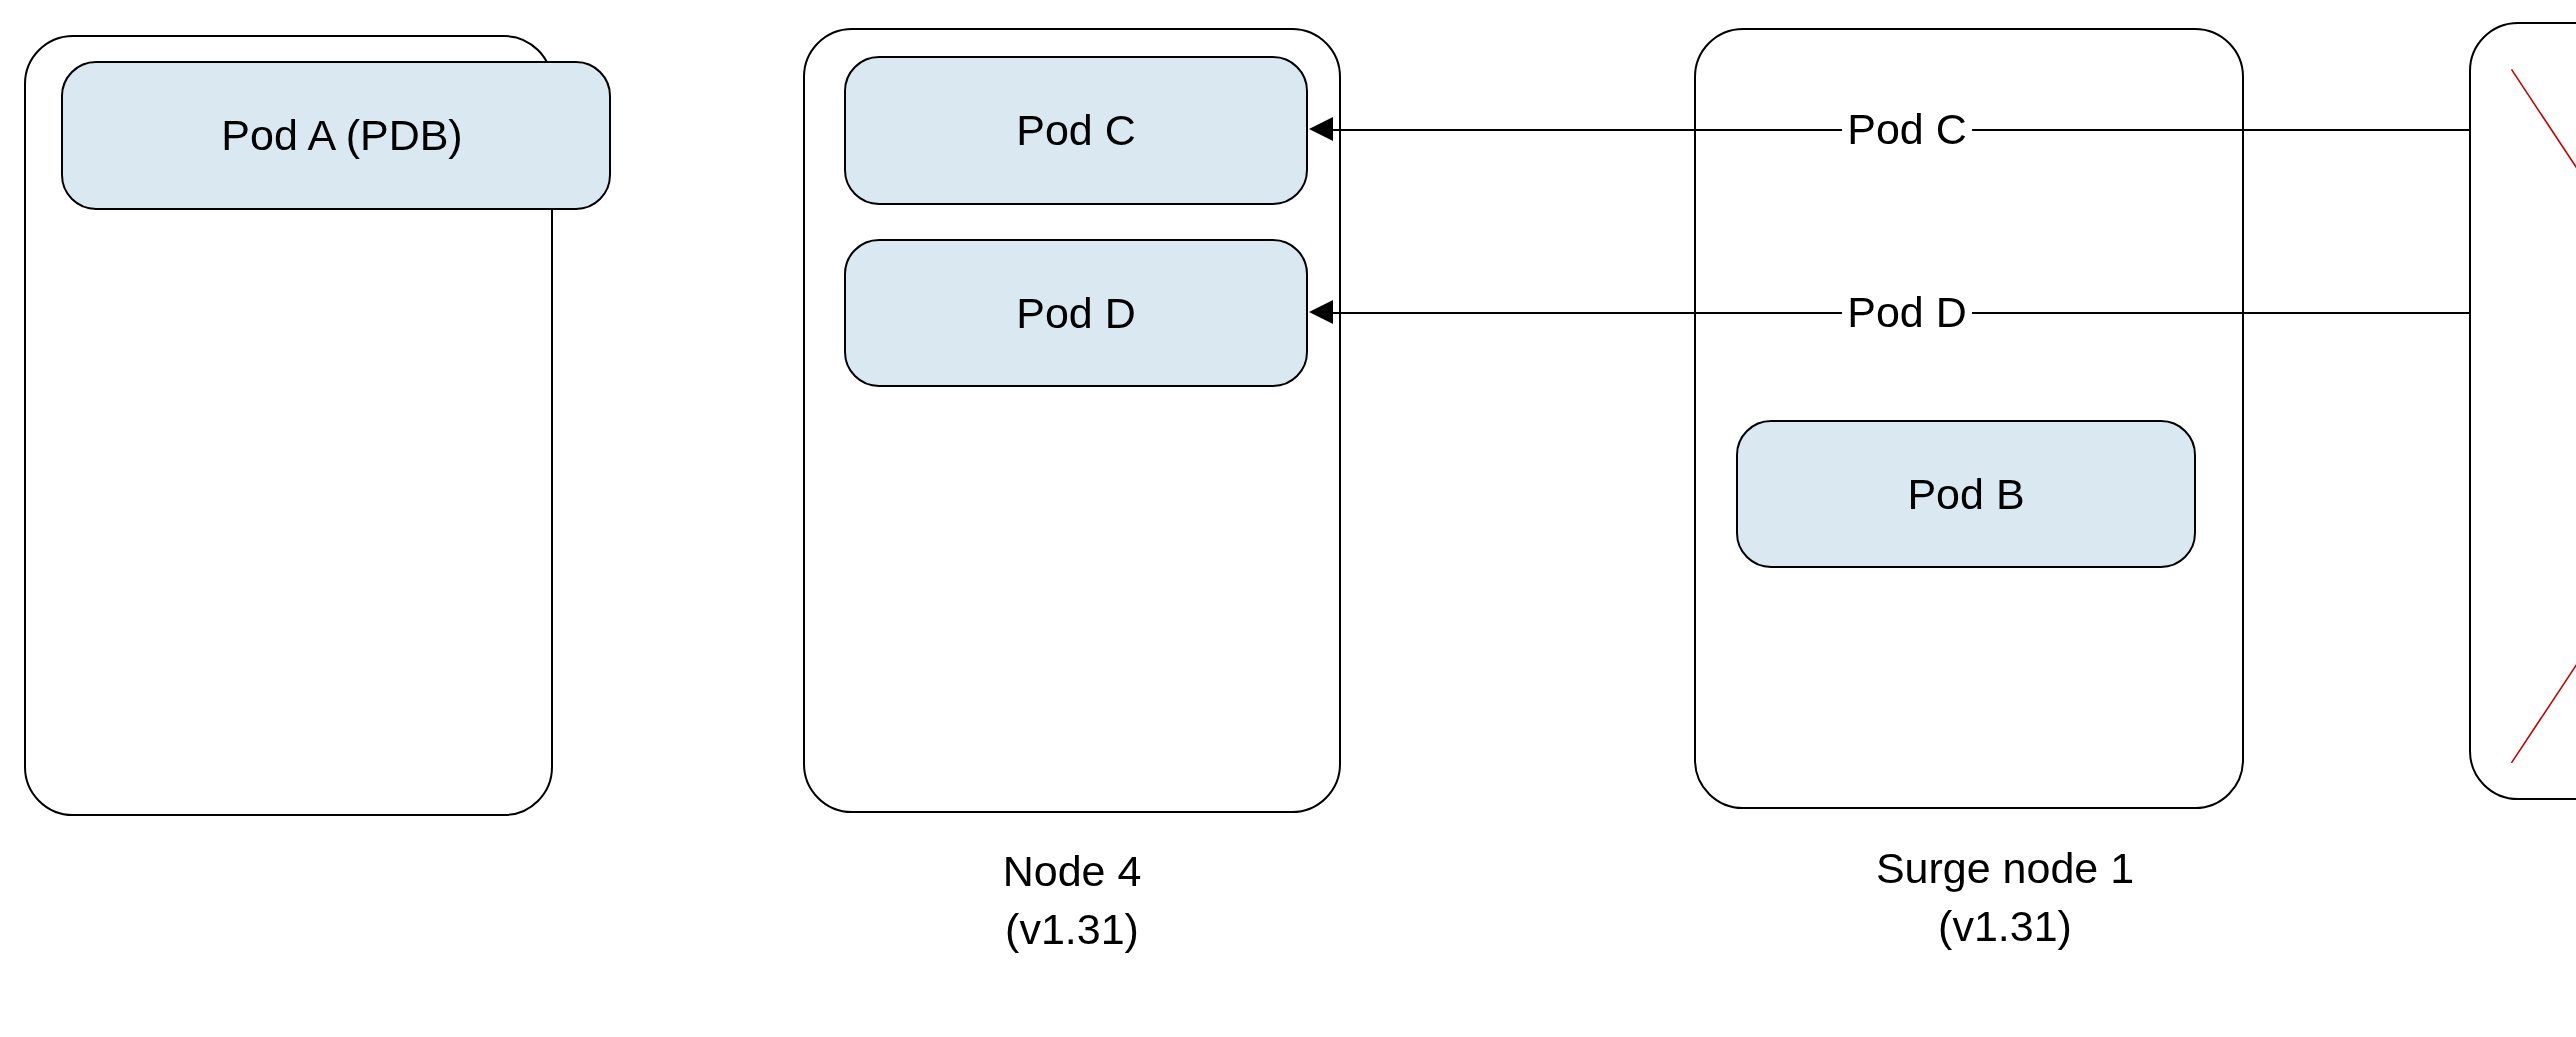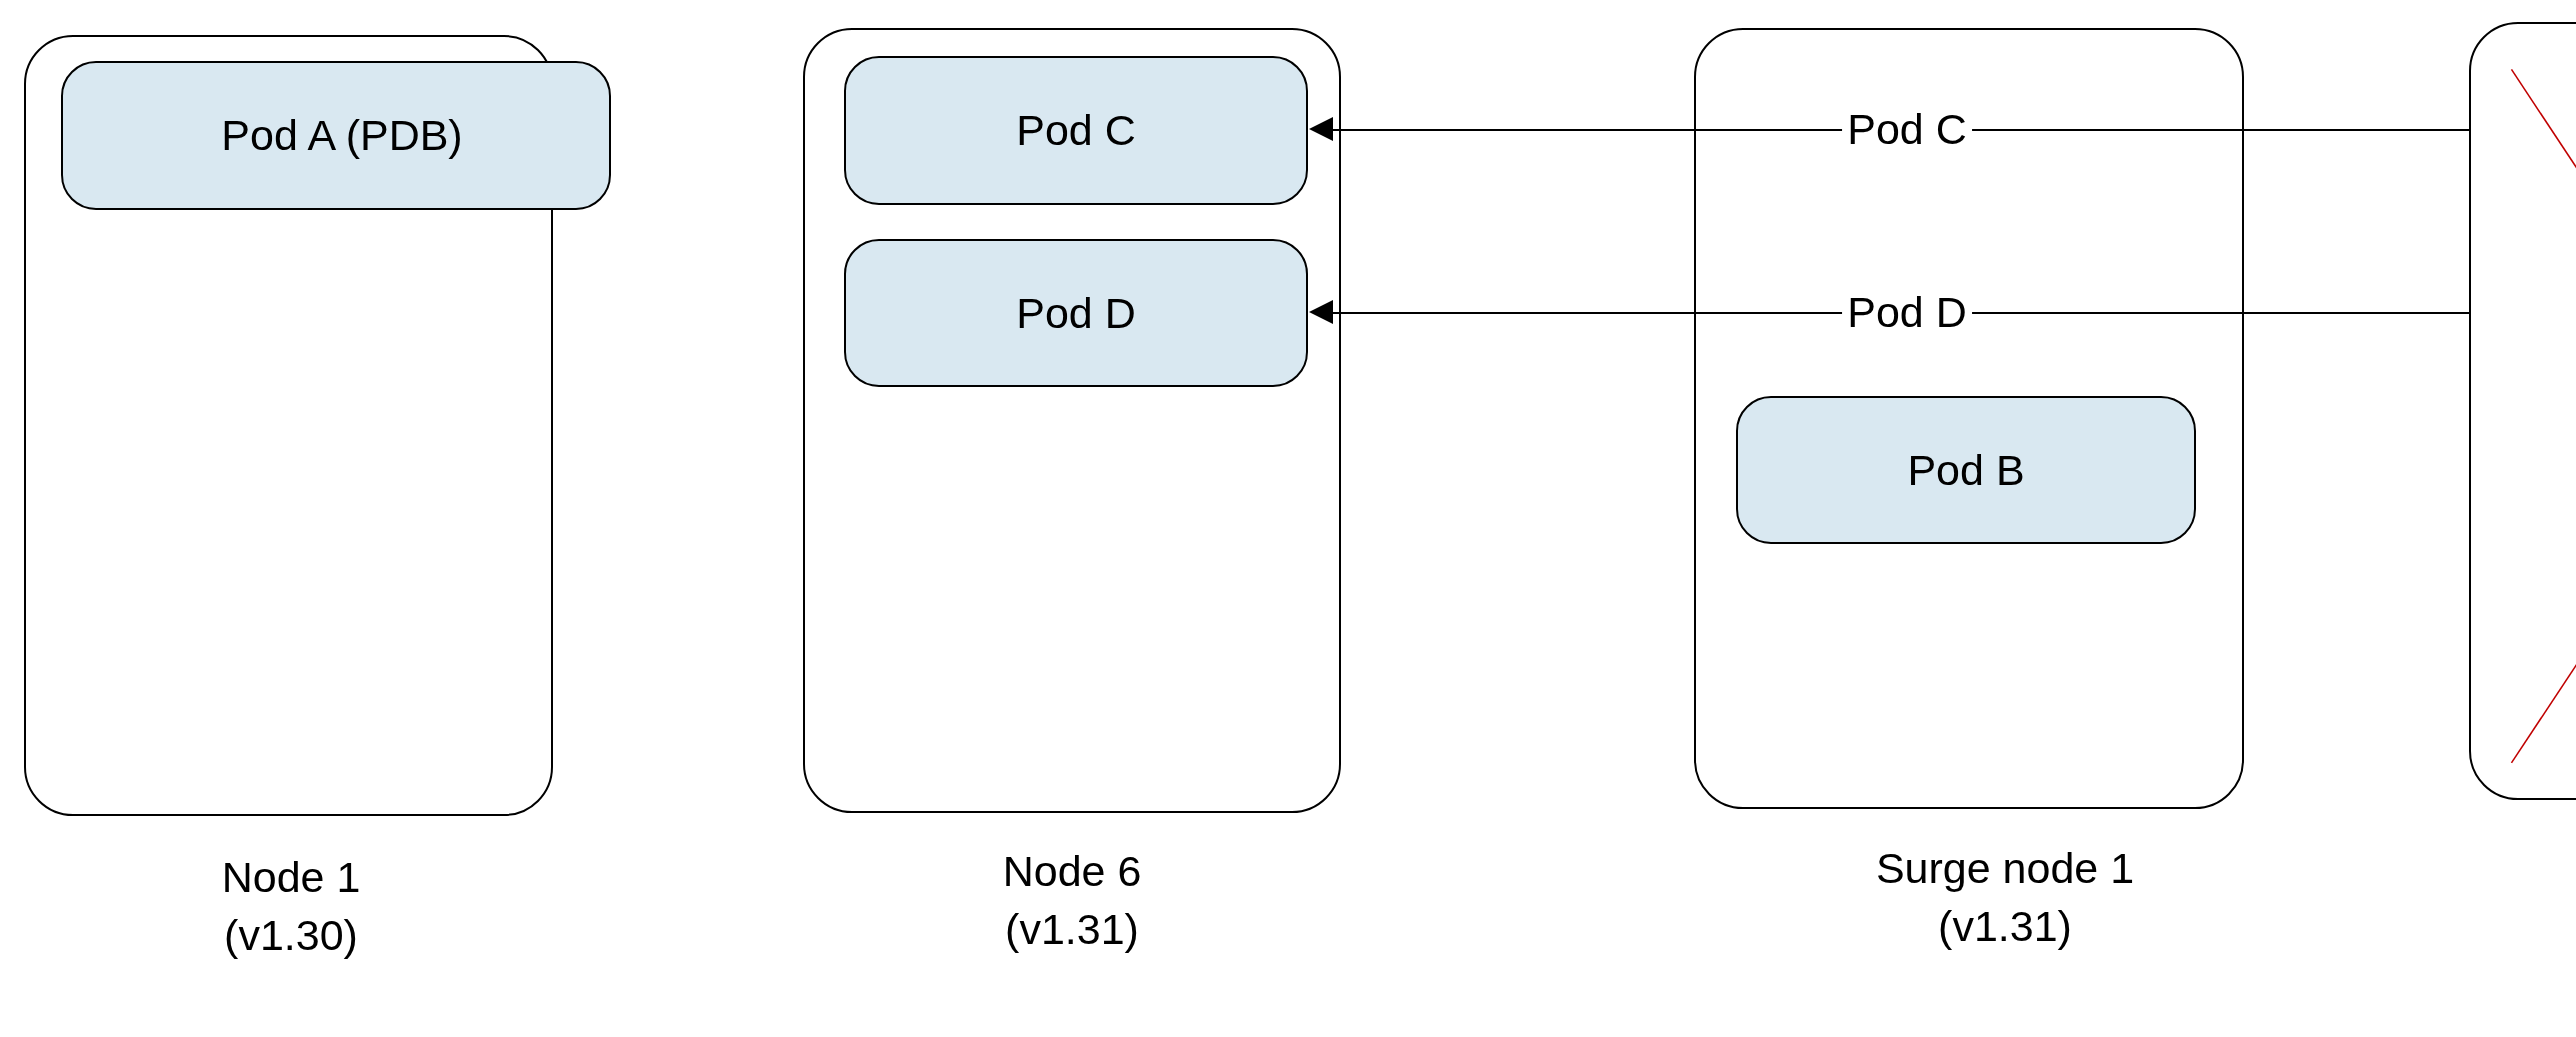--- a/index.html
+++ b/index.html
@@ -85,39 +85,35 @@
 </style>
 </head>
 <body>
 
 <div class="canvas">
 
   <div class="node" style="left:24px; top:35px; width:529px; height:781px;"></div>
   <div class="pod" style="left:61px; top:61px; width:550px; height:149px;padding-left:12px;">
     <span>Pod A (PDB)</span>
   </div>
-  <div class="caption" style="left:291px; top:848px;">
-    <span>Node 1</span>
-    <span>(v1.30)</span>
-  </div>
 
   <div class="node" style="left:803px; top:28px; width:538px; height:785px;"></div>
   <div class="pod" style="left:844px; top:56px; width:464px; height:149px;">
     <span>Pod C</span>
   </div>
   <div class="pod" style="left:844px; top:239px; width:464px; height:148px;">
     <span>Pod D</span>
   </div>
   <div class="caption" style="left:1072px; top:842px;">
-    <span>Node 6</span>
+    <span>Node 4</span>
     <span>(v1.31)</span>
   </div>
 
   <div class="node" style="left:1694px; top:28px; width:550px; height:781px;"></div>
-  <div class="pod" style="left:1736px; top:396px; width:460px; height:148px;">
+  <div class="pod" style="left:1736px; top:420px; width:460px; height:148px;">
     <span>Pod B</span>
   </div>
   <div class="caption" style="left:1969px; top:839px;margin-left:36px;">
     <span>Surge node 1</span>
     <span>(v1.31)</span>
   </div>
 
   <div class="node" style="left:2469px; top:22px; width:544px; height:778px;"></div>
   <svg class="xsvg" style="left:2469px; top:22px;" width="544" height="778" viewBox="0 0 1055 1510">
     <line x1="82" y1="92" x2="973" y2="1438" stroke="#c00000" stroke-width="3"></line>

